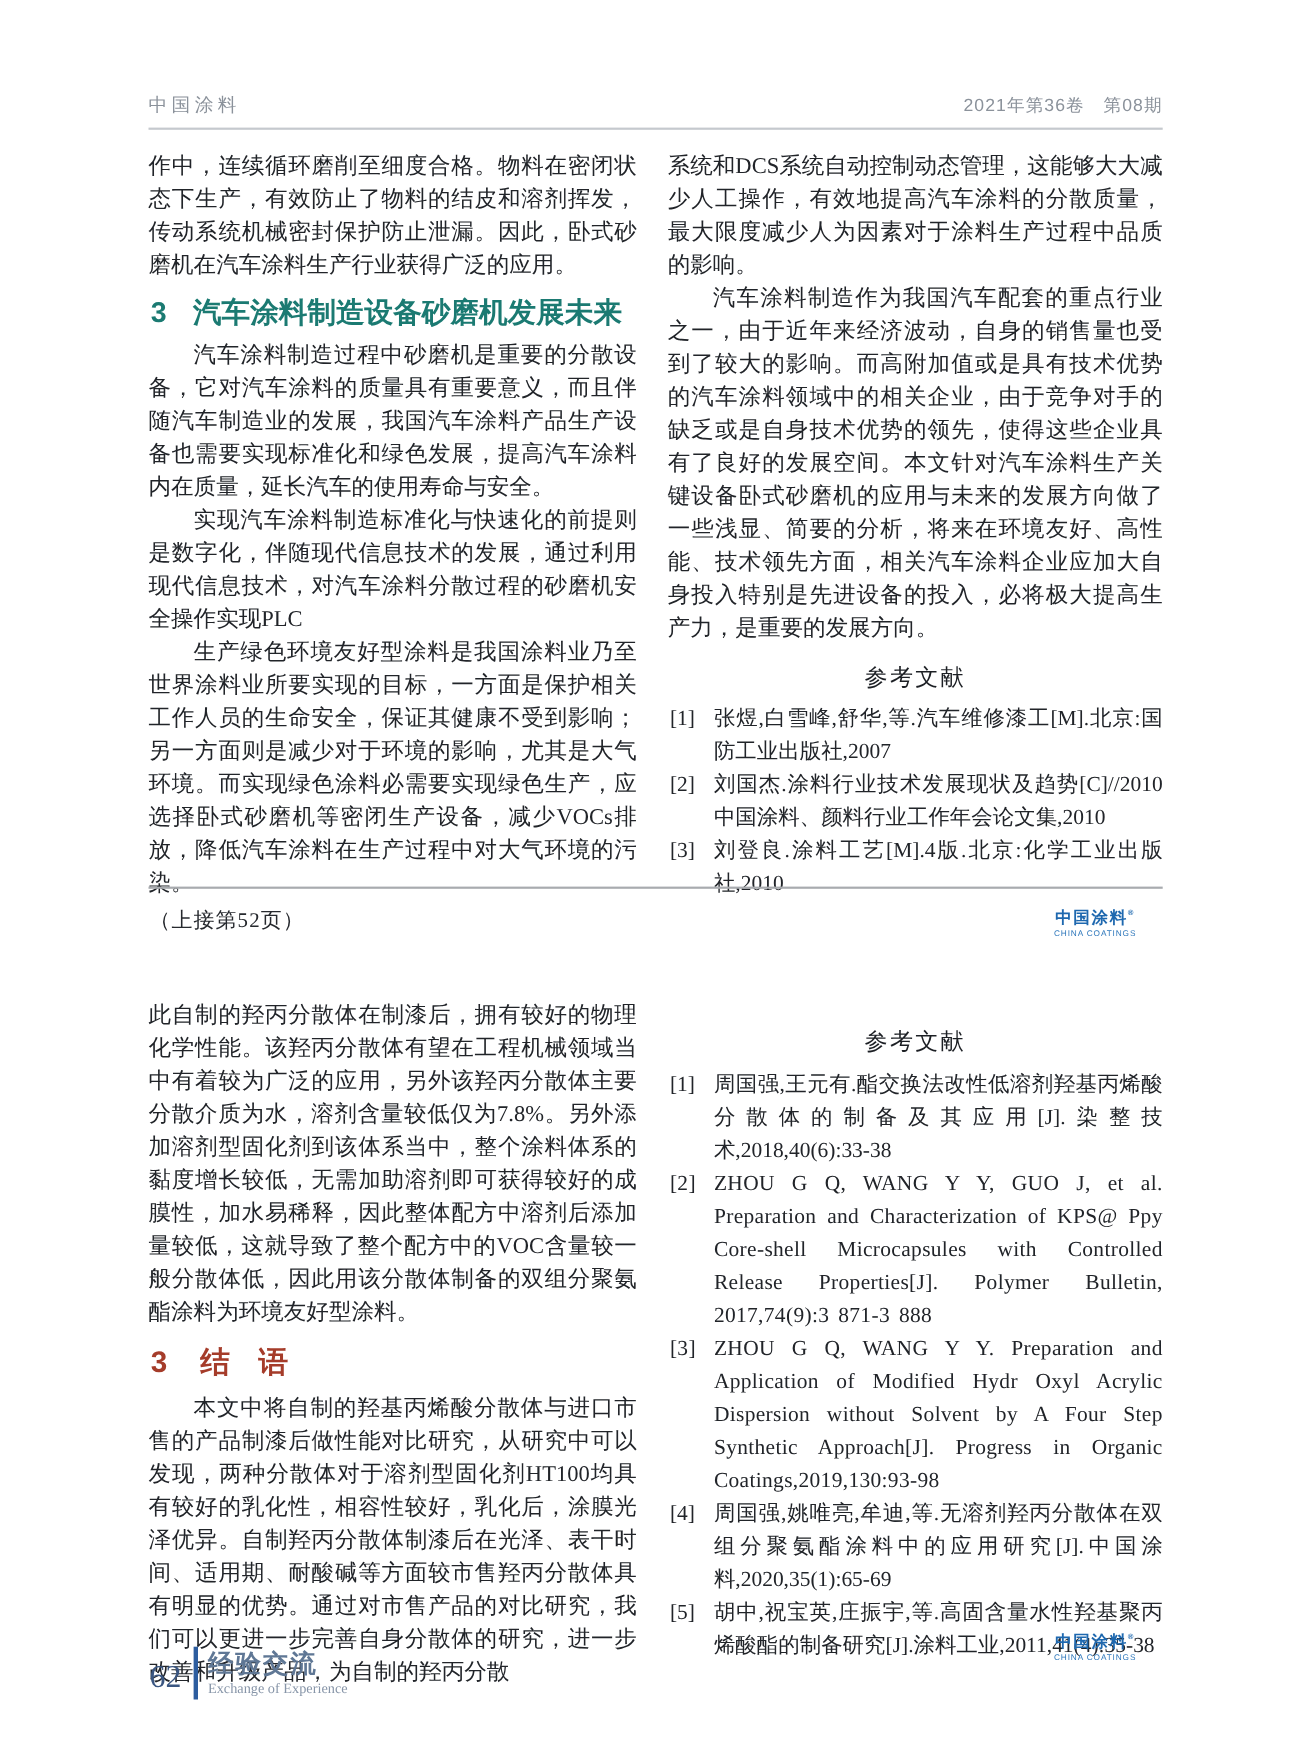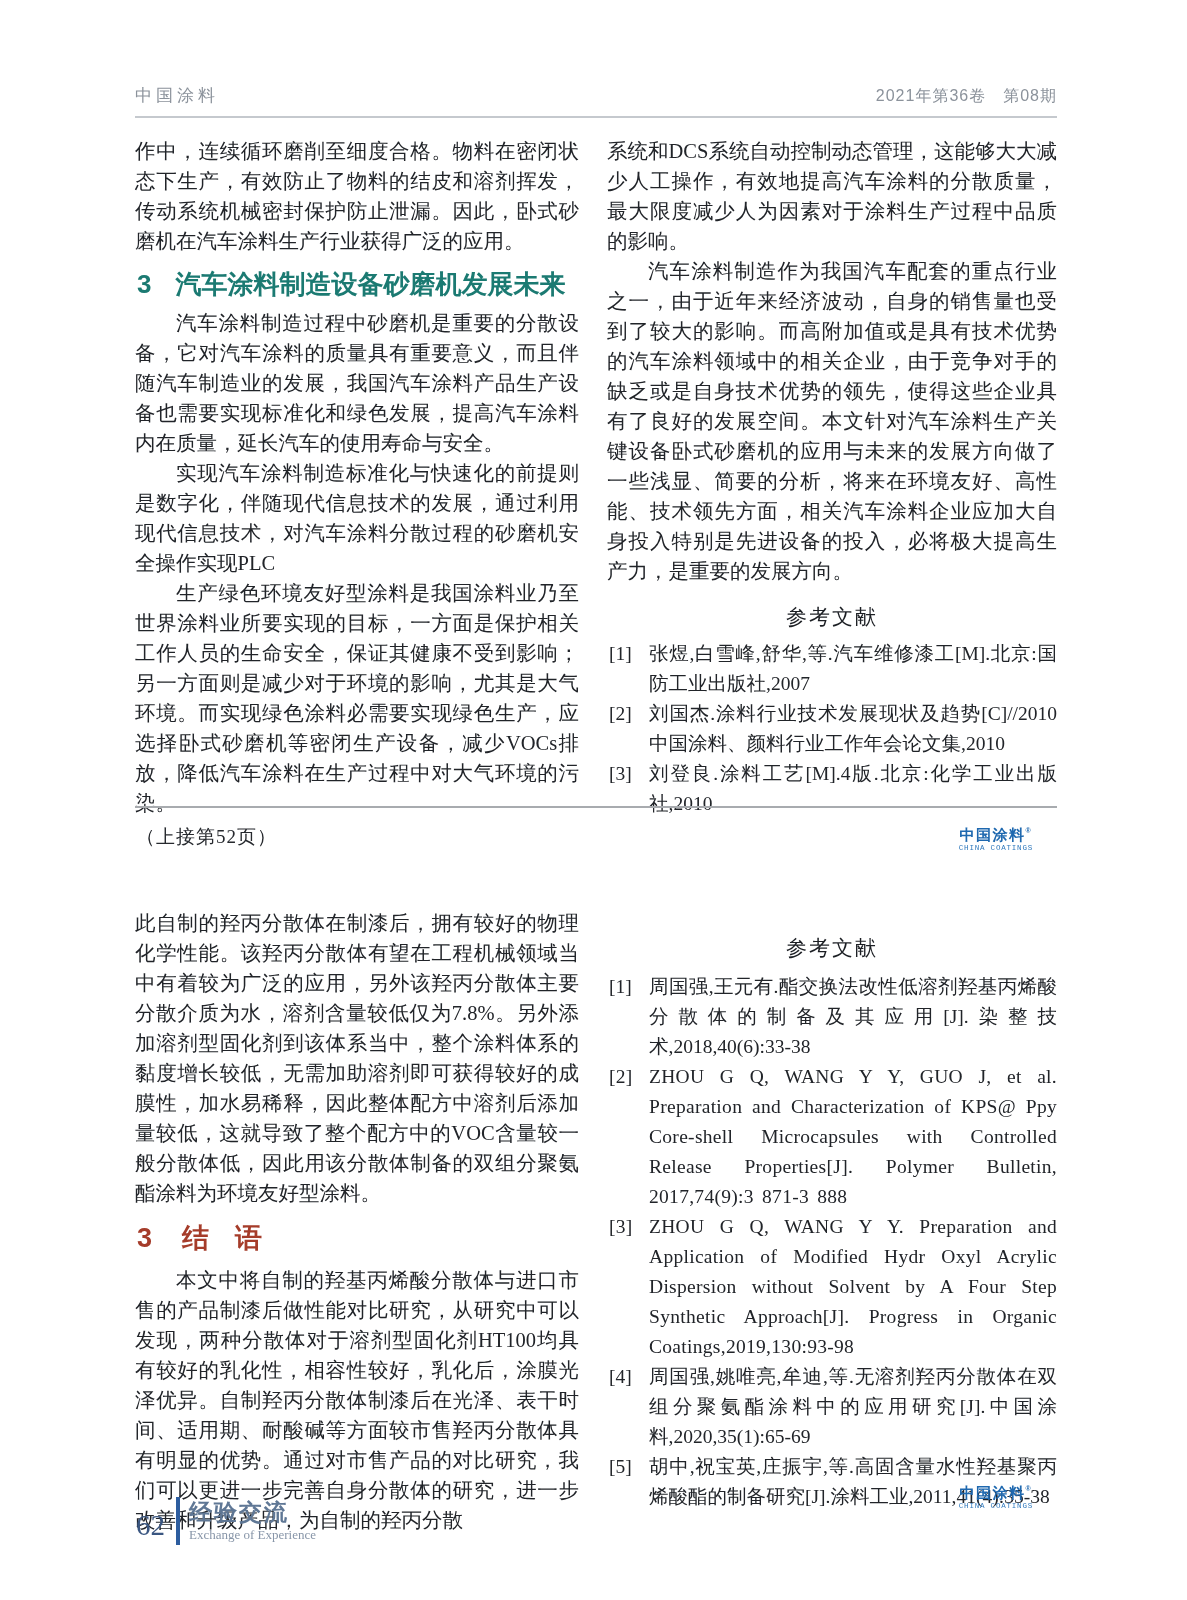--- a/index.html
+++ b/index.html
@@ -63,21 +63,21 @@
 
   
   .logo { display:inline-block; text-align:center; line-height:1; }
   .logo .logo-name {
     font-family:"Liberation Sans","DejaVu Sans",sans-serif;
     font-weight:bold; font-size:15px; color:#1e68af; letter-spacing:1.5px;
     white-space:nowrap;
   }
   .logo .logo-mark { font-size:7px; vertical-align:top; color:#1e68af; }
   .logo .logo-sub {
-    font-family:Liberation Mono, monospace;
+    font-family:Liberation Sans, sans-serif;
     font-size:7.5px; color:#2f78bc; letter-spacing:0.8px; margin-top:3px;
     white-space:nowrap;
   }
   .logo-row1 { display:flex; justify-content:flex-end; padding-right:24px; margin-top:8px; }
   .logo-abs  { position:absolute; right:24px; bottom:2px; }
 
   
   .divider { position:absolute; top:806px; left:135px; width:922px; border-top:2px solid #a8abaf; }
   .cont-note { position:absolute; top:824px; left:136px; font-size:19px; letter-spacing:1px; color:#26292e; }
 

